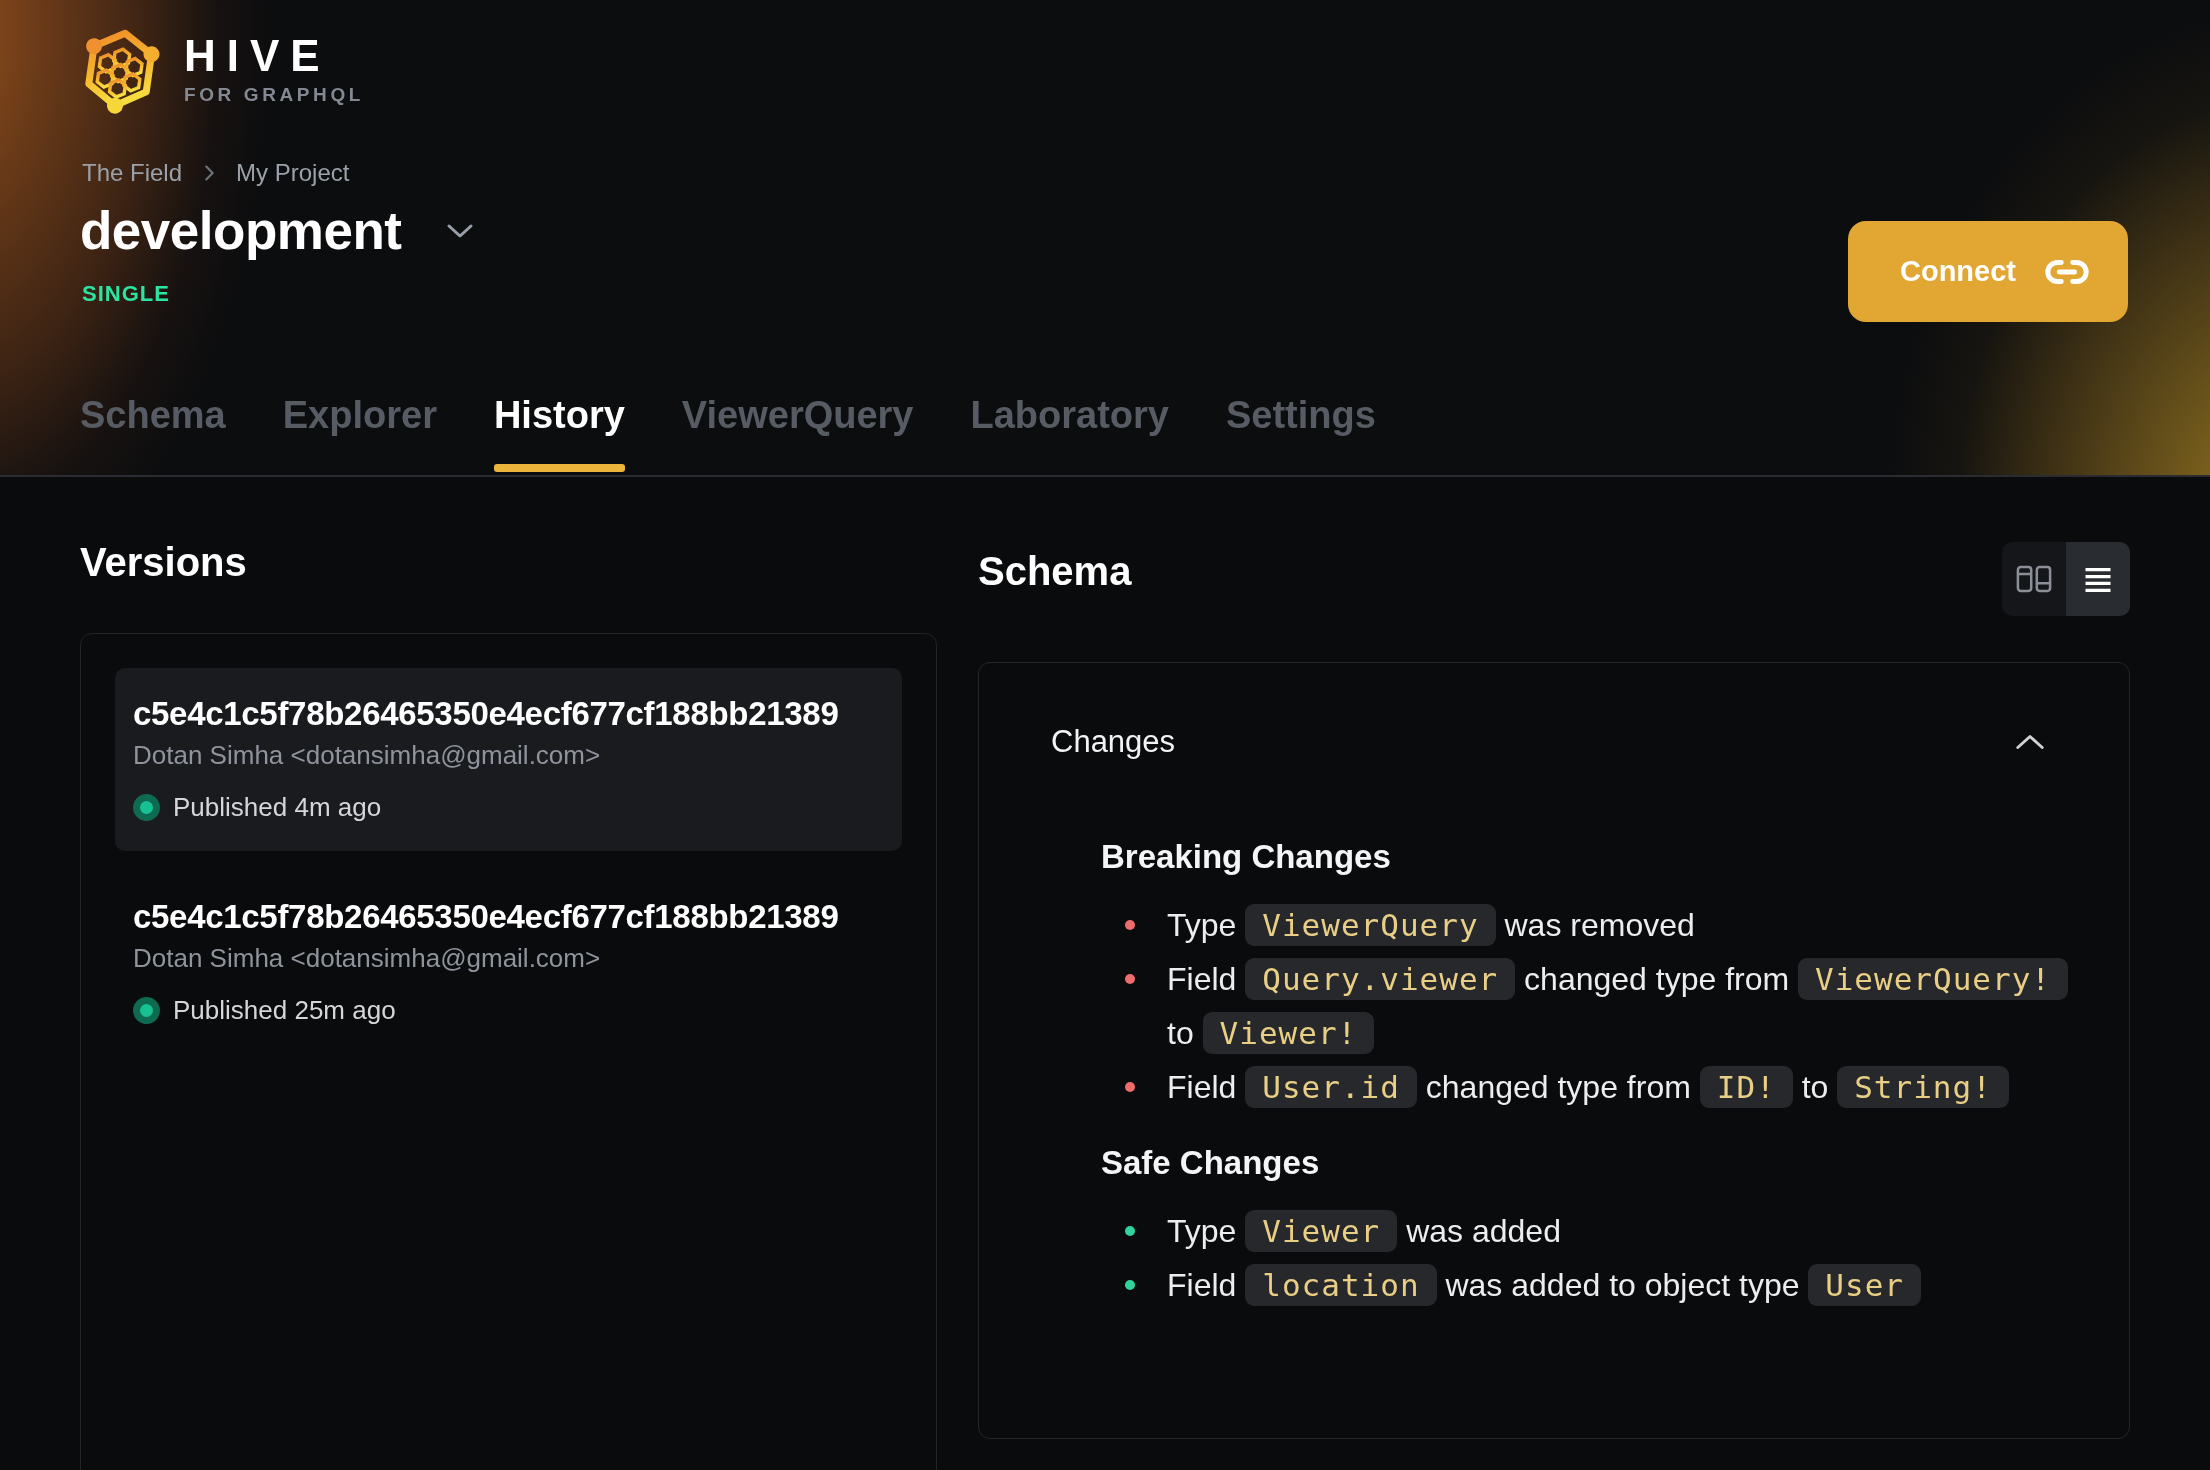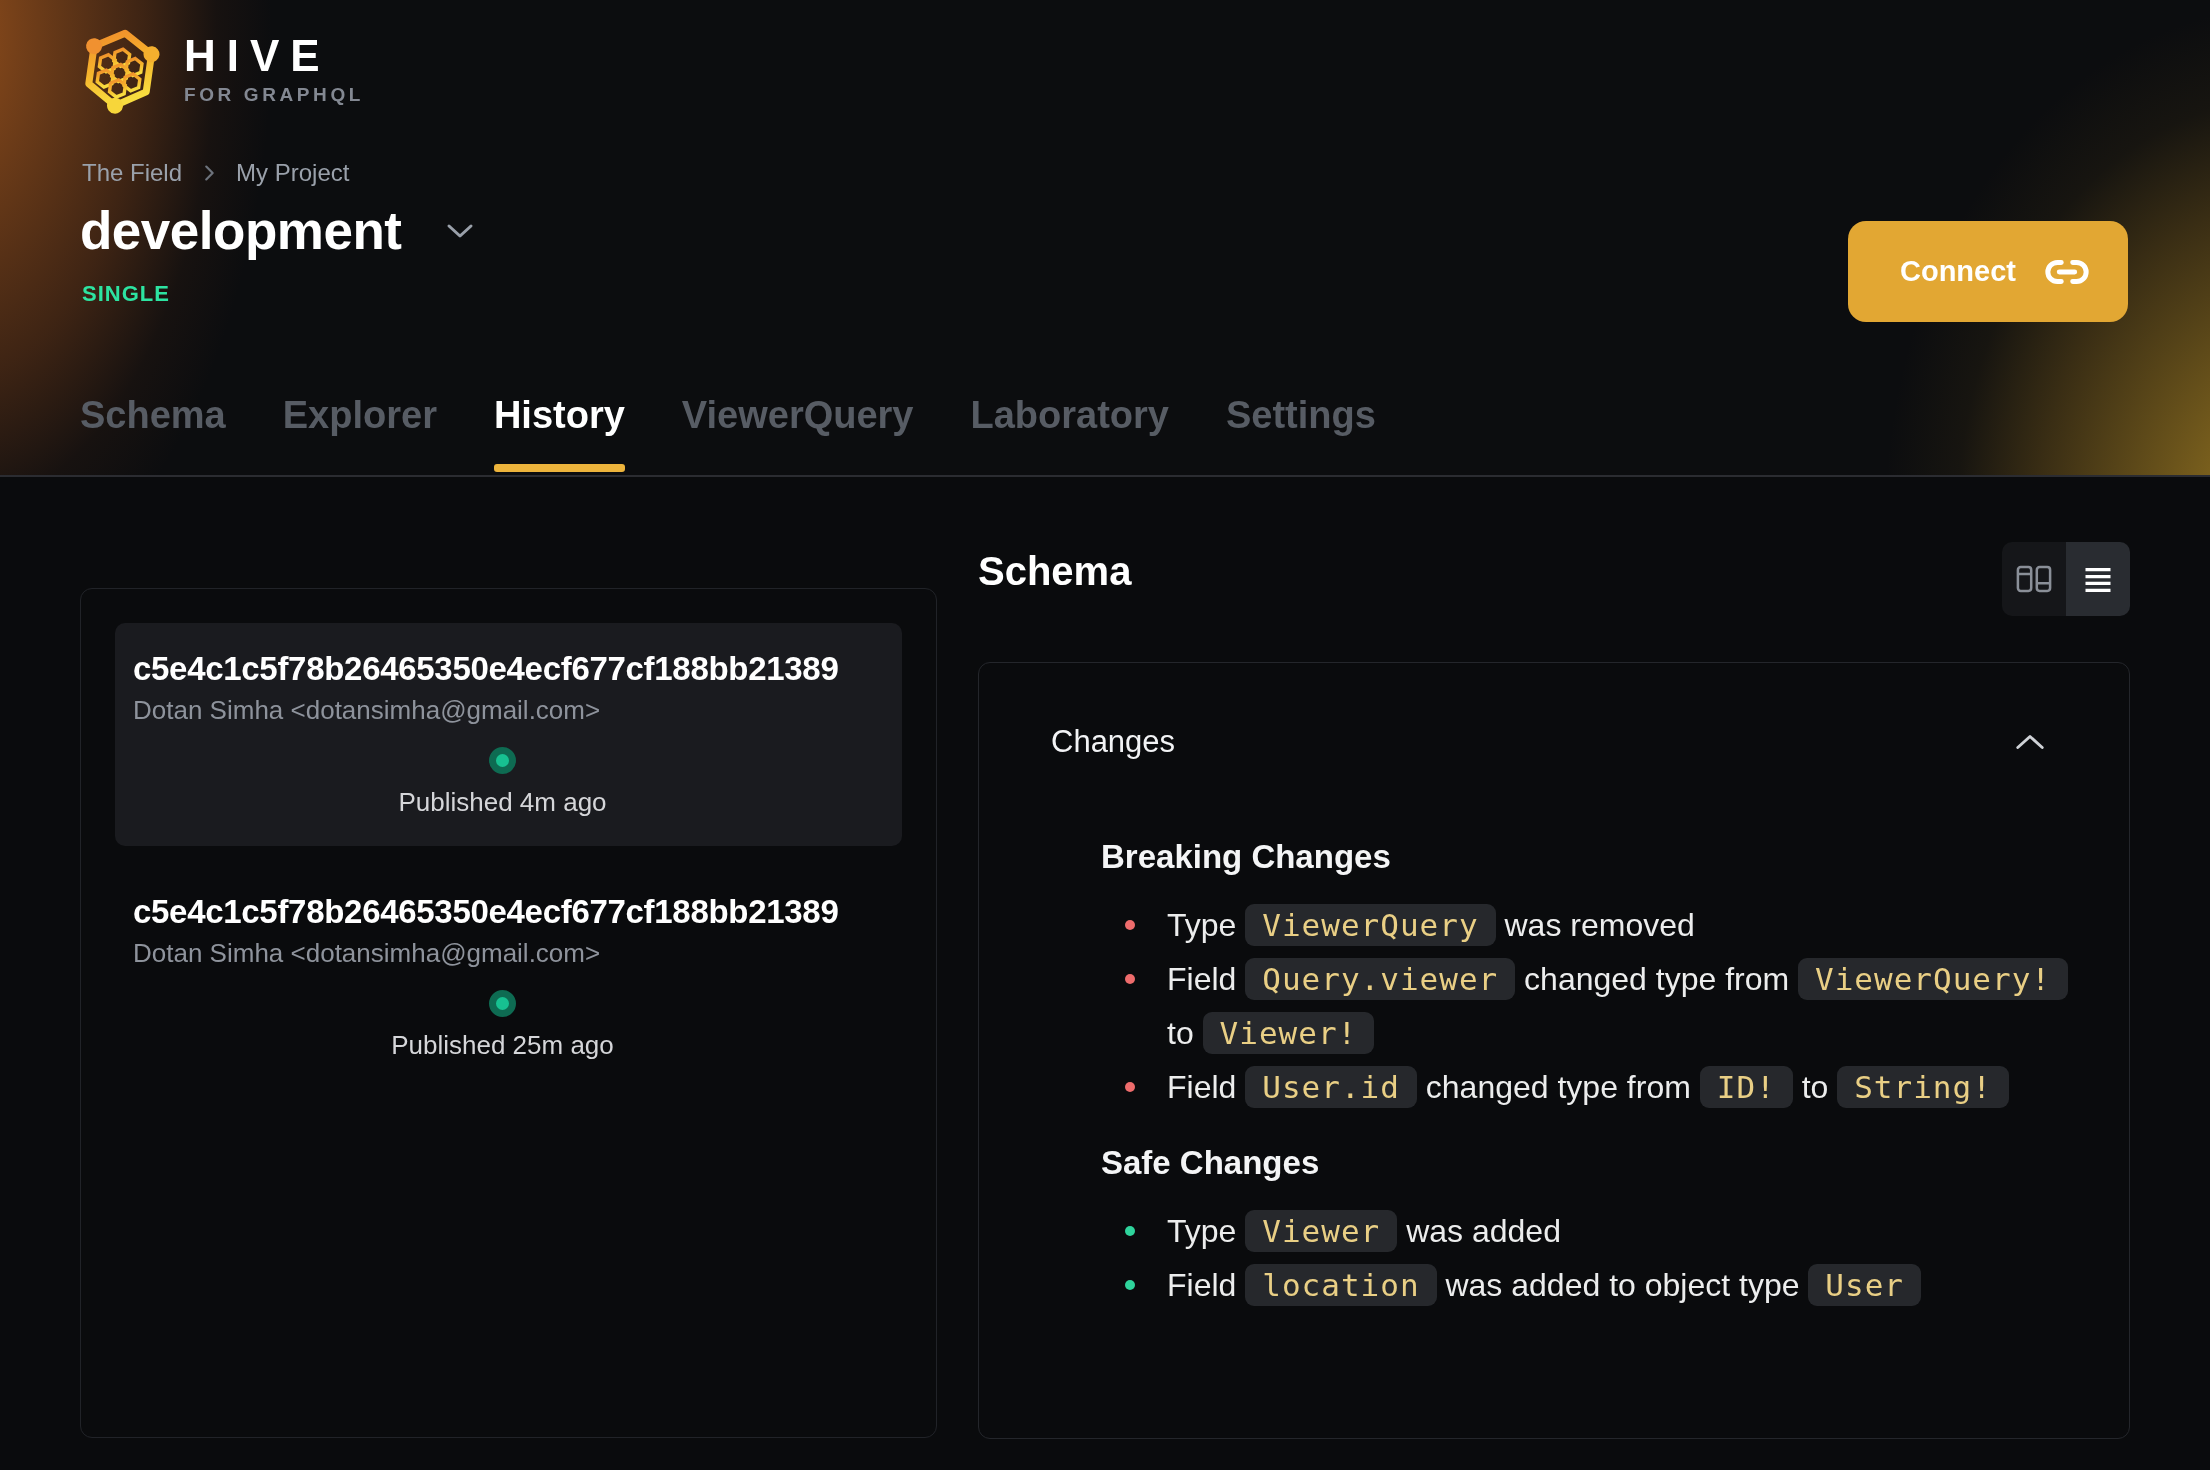--- a/index.html
+++ b/index.html
@@ -52,21 +52,21 @@
   .col-right { width:1152px; }
   .section-heading { color:#fff; font-size:40px; font-weight:700; }
 
   .versions-list { margin-top:48px; height:850px; border:1.5px solid #212328; border-radius:12px;
                    padding:34px; }
   .version-card { border-radius:10px; padding:26px 30px 28px 18px; cursor:pointer; }
   .version-card.selected { background:#1a1b1f; }
   .version-card + .version-card { margin-top:20px; }
   .v-hash   { color:#fff; font-size:33px; font-weight:700; letter-spacing:-0.3px; line-height:40px; white-space:nowrap; }
   .v-author { color:#8e939c; font-size:26px; margin-top:6px; line-height:30px; }
-  .v-status { display:flex; align-items:center; gap:13px; margin-top:22px; color:#d5d6d9; font-size:26px;flex-direction:column; }
+  .v-status { display:flex; align-items:center; gap:13px; margin-top:22px; color:#d5d6d9; font-size:26px; }
   .v-dot { width:27px; height:27px; border-radius:50%; background:var(--published-dot,#17c191);
            border:7px solid #0e6b52; }
 
   .schema-head { margin-top:9px; display:flex; align-items:flex-start; justify-content:space-between; }
   .view-toggle { display:flex; border-radius:10px; overflow:hidden; margin-top:-7px; }
   .toggle-btn { width:64px; height:74px; border:none; display:flex; align-items:center; justify-content:center; cursor:pointer; }
   .toggle-btn.columns { background:#151619; }
   .toggle-btn.list    { background:#292c31; }
   .columns-icon { width:38px; height:28px; stroke:#8a8f98; fill:none; }
   .list-icon    { width:30px; height:32px; stroke:#ffffff; }
@@ -160,20 +160,21 @@
         <button class="tab active">History</button>
         <button class="tab">ViewerQuery</button>
         <button class="tab">Laboratory</button>
         <button class="tab">Settings</button>
       </nav>
   </header>
 
   <main class="main">
 
     <section class="col-left">
+      <h2 class="section-heading">Versions</h2>
       <div class="versions-list">
           <div class="version-card selected">
             <div class="v-hash">c5e4c1c5f78b26465350e4ecf677cf188bb21389</div>
             <div class="v-author">Dotan Simha &lt;dotansimha@gmail.com&gt;</div>
             <div class="v-status">
               <span class="v-dot"></span>
               <span>Published 4m ago</span>
             </div>
           </div>
           <div class="version-card">

